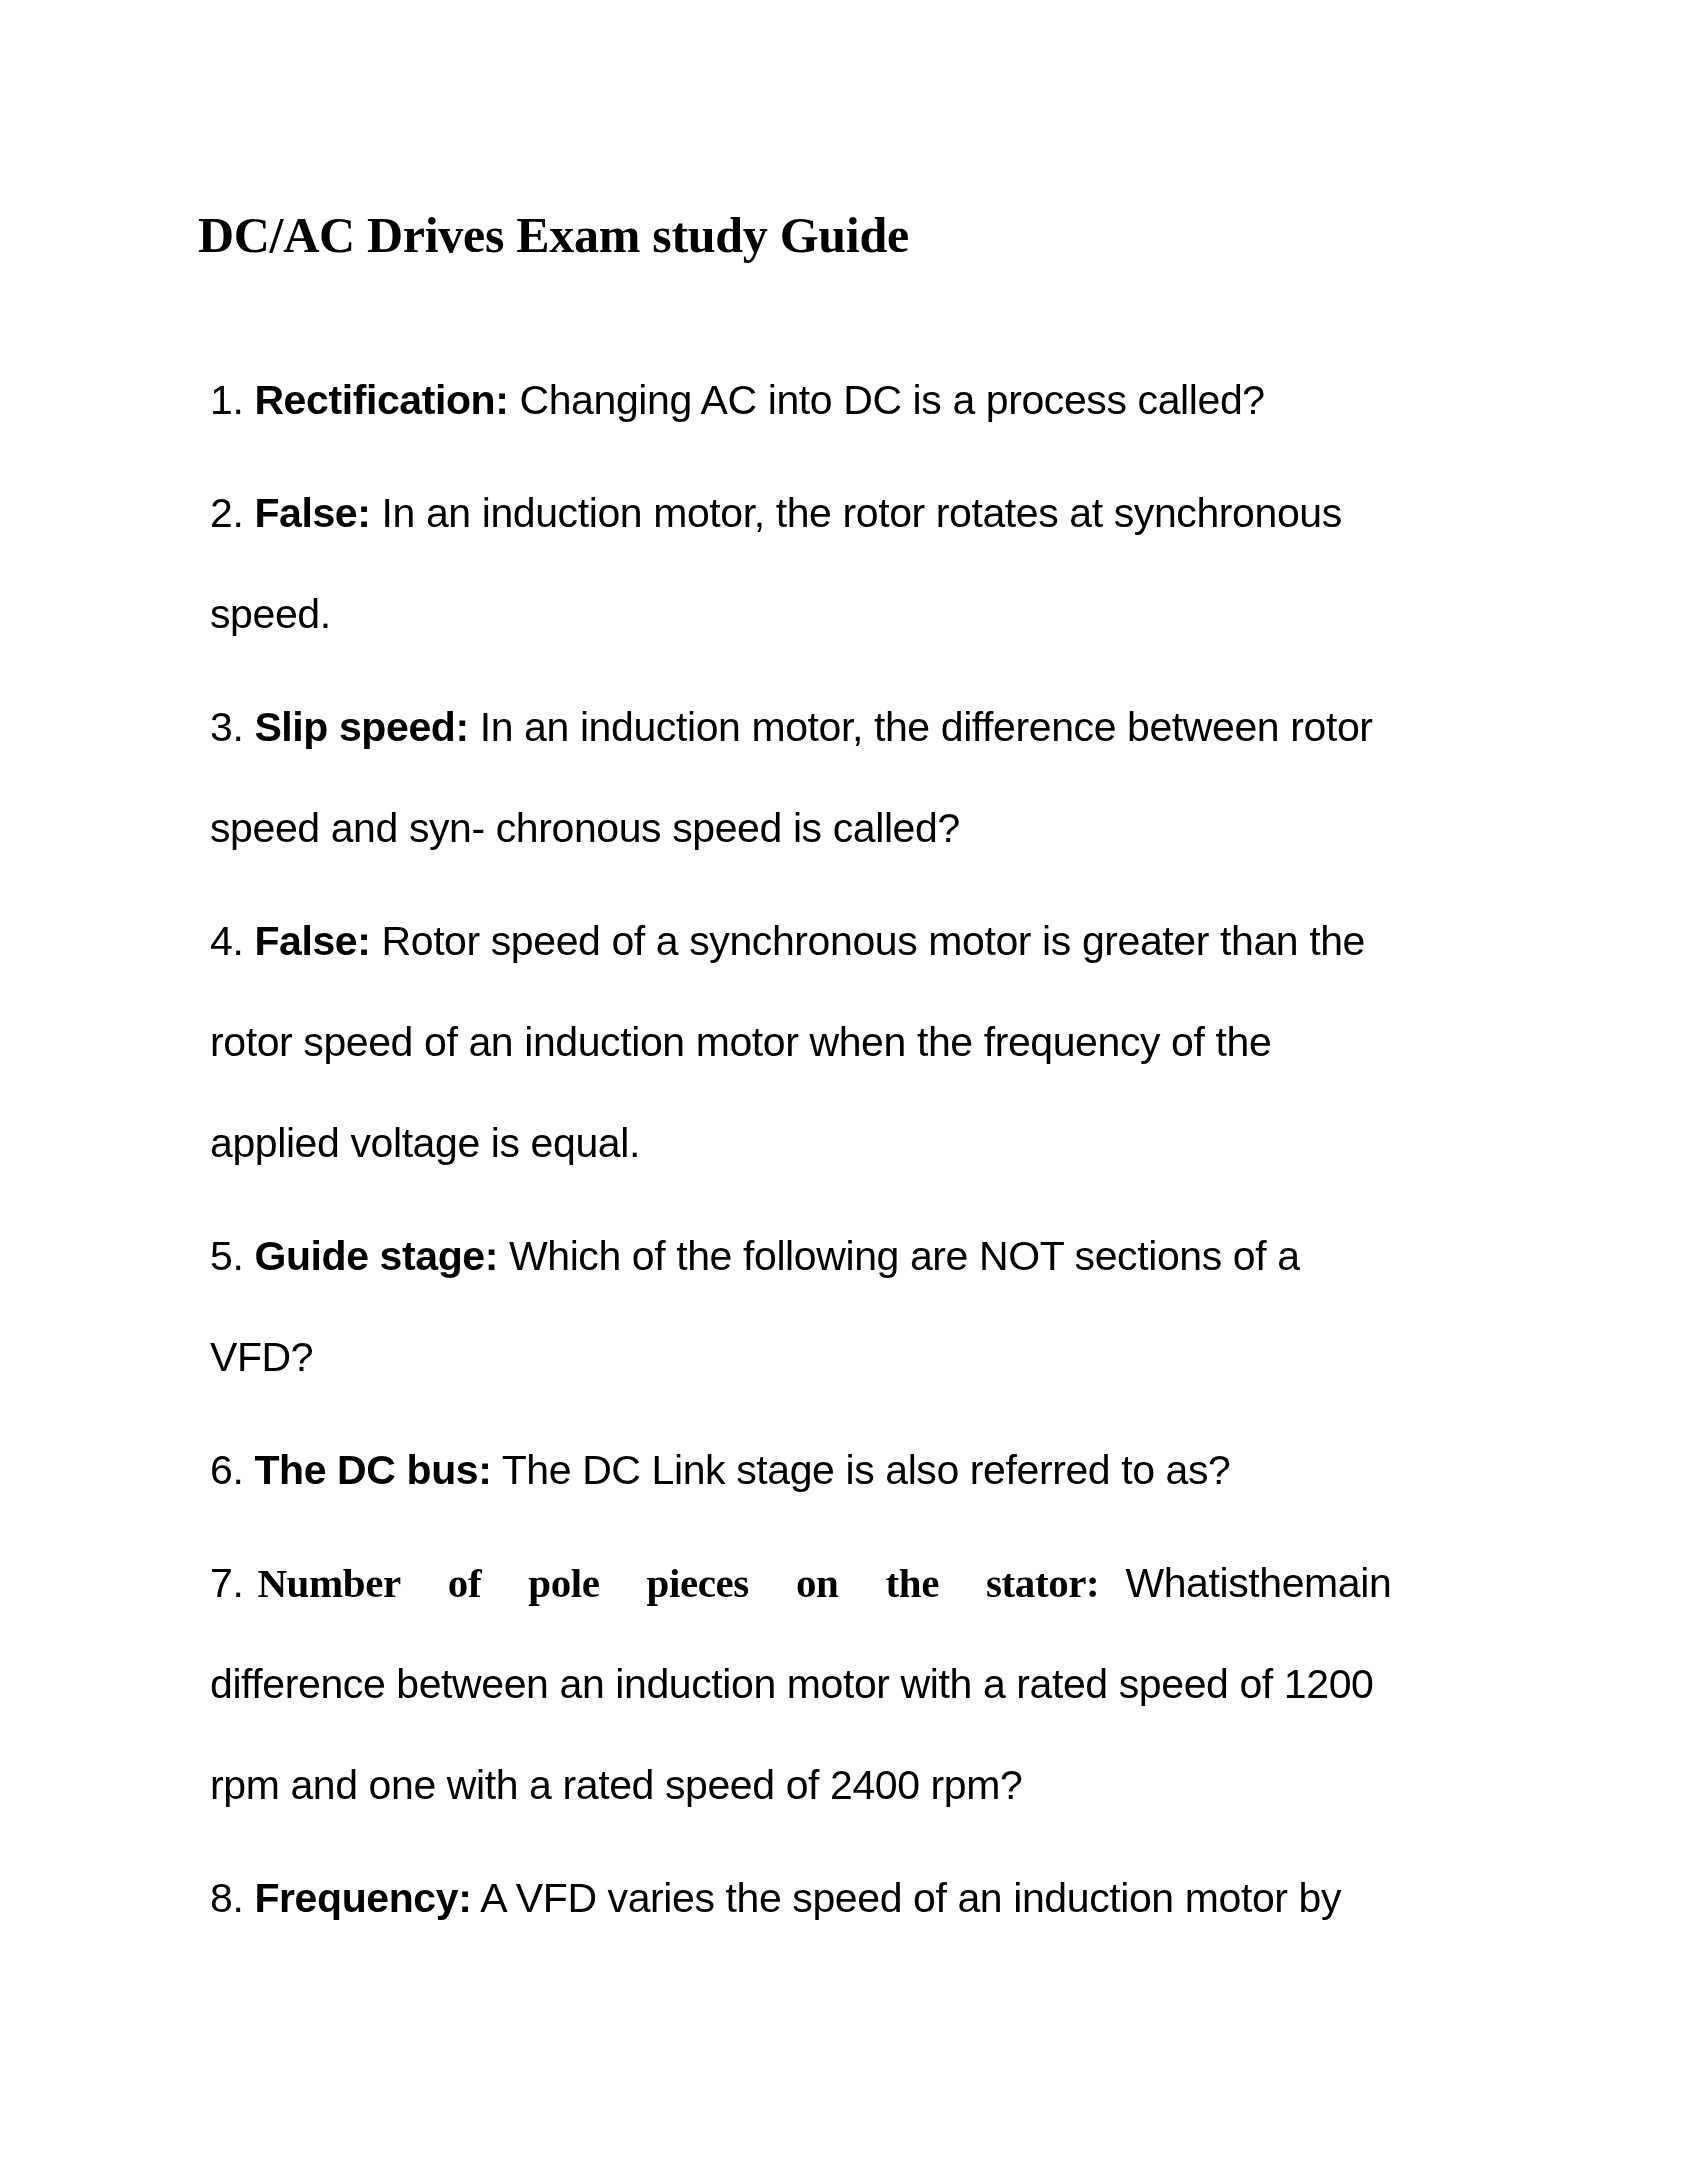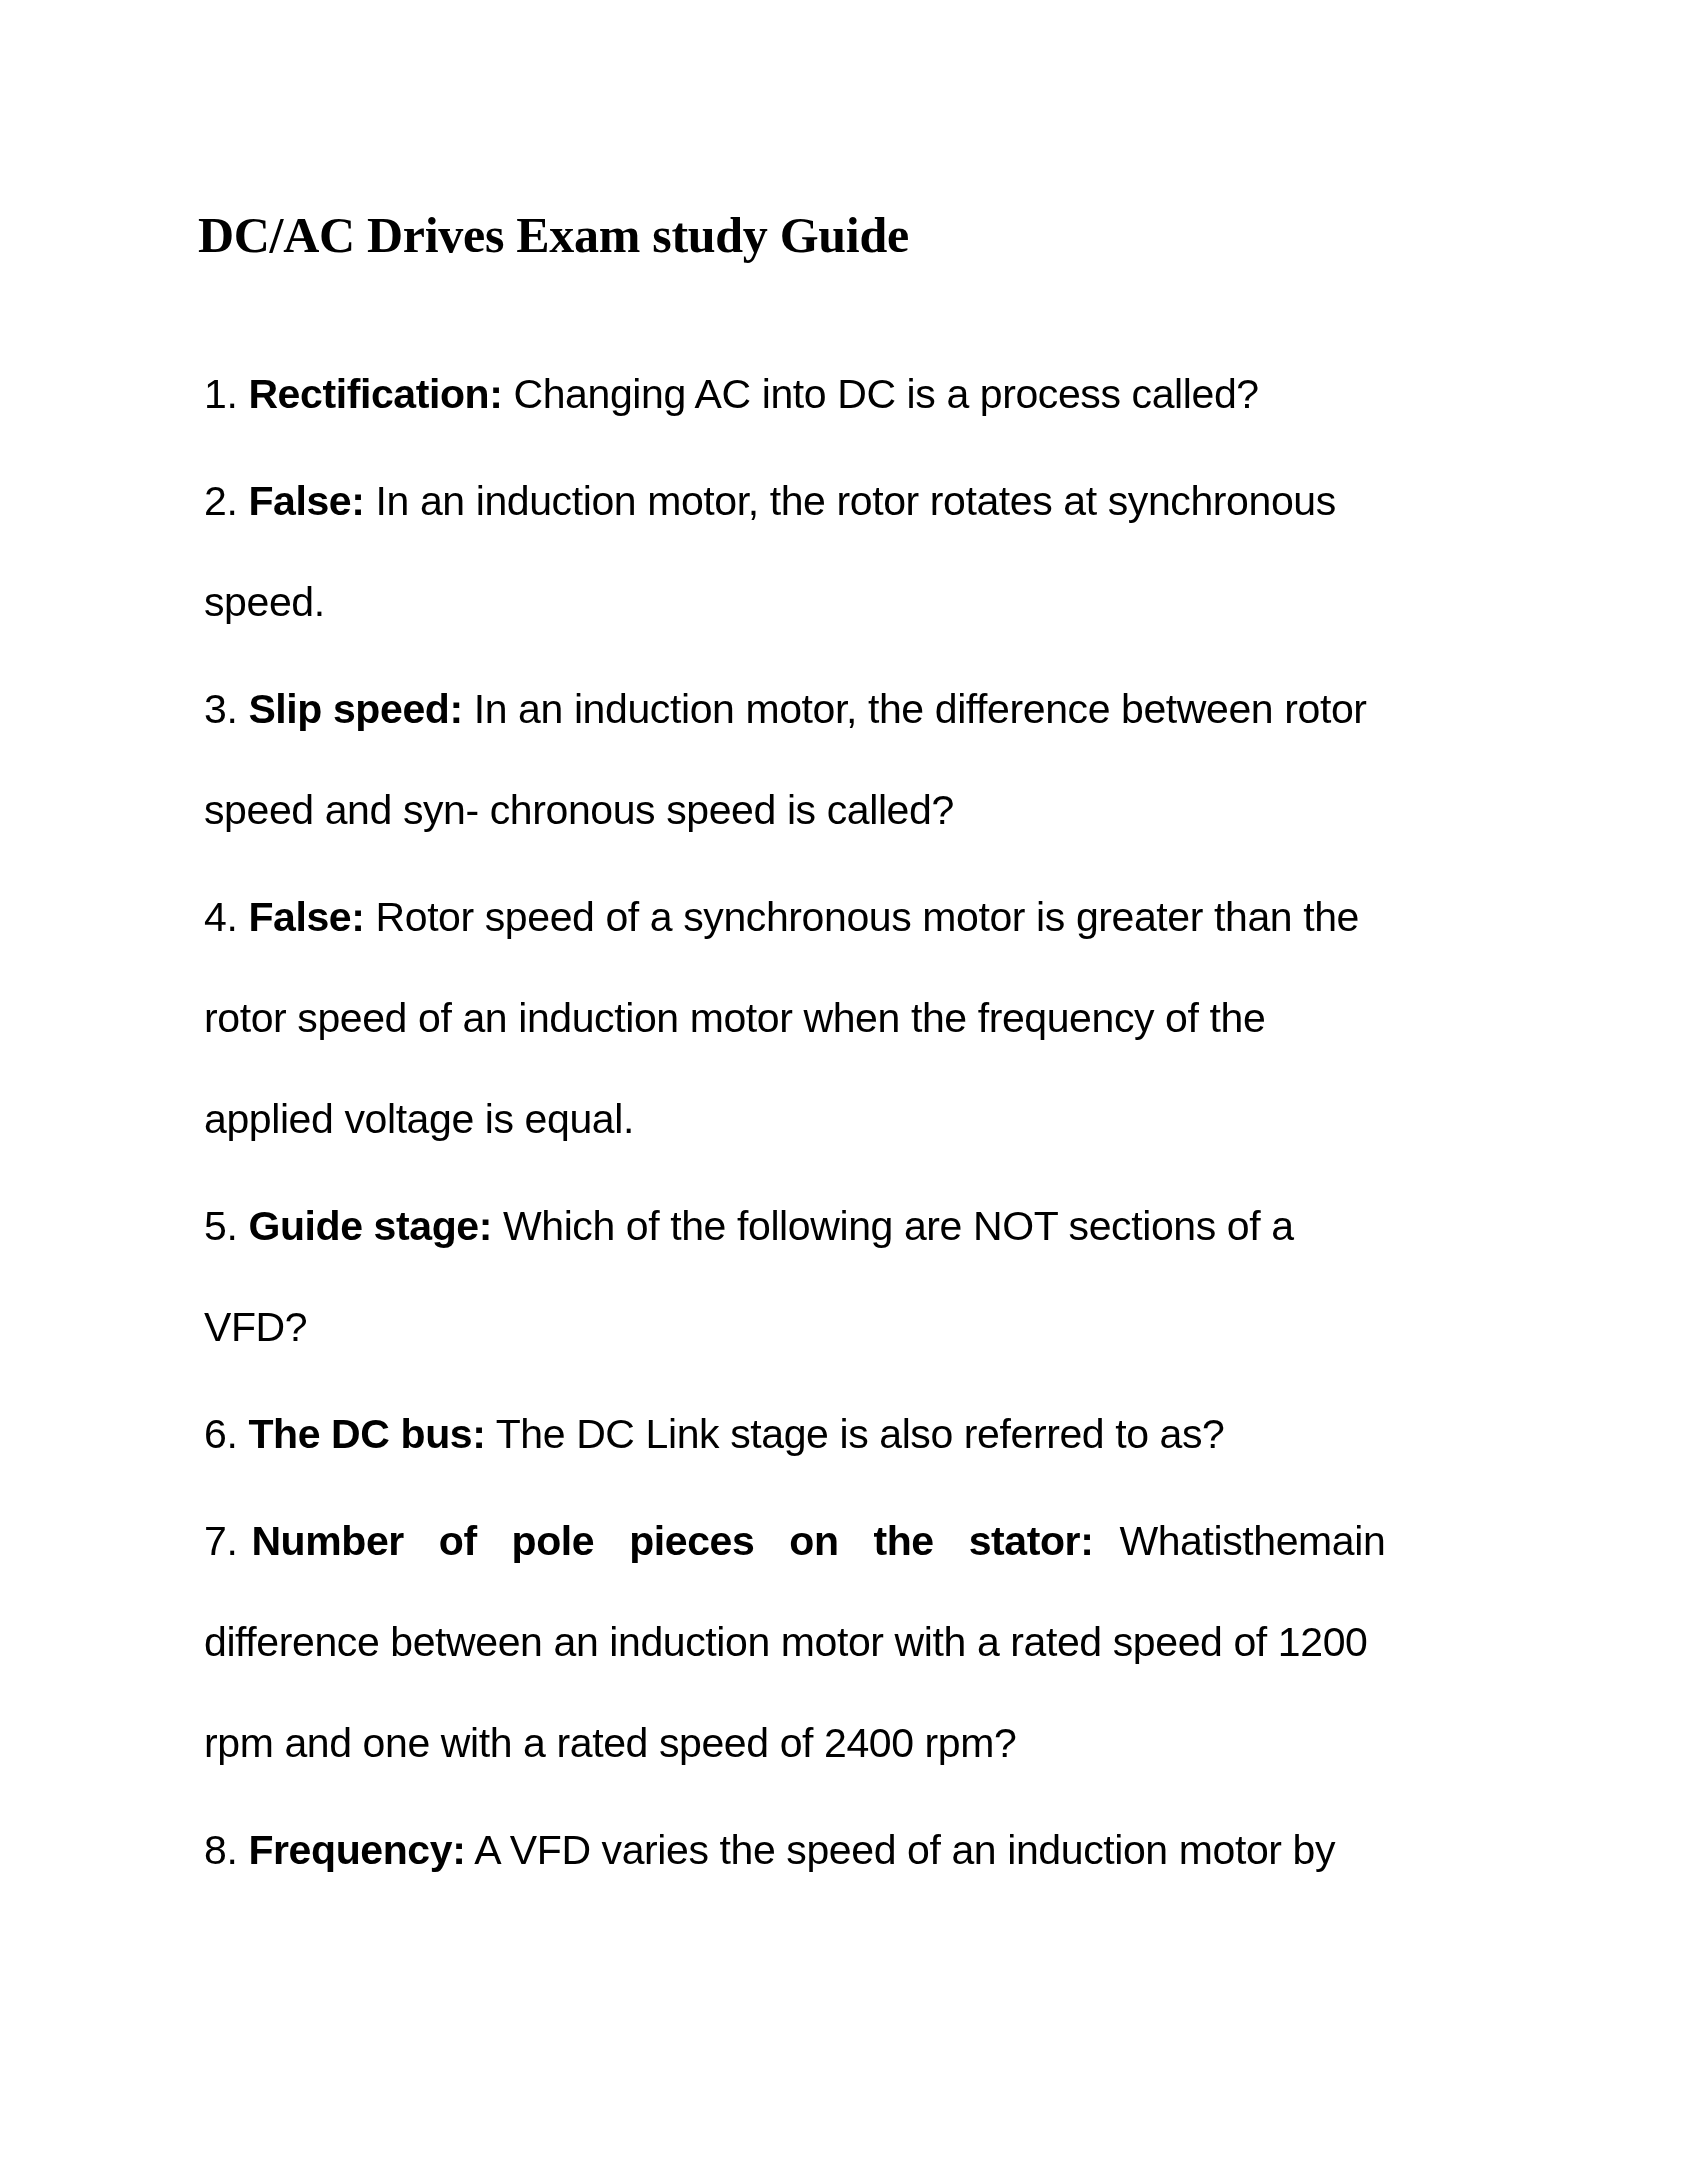--- a/index.html
+++ b/index.html
@@ -36,21 +36,21 @@
       position: absolute;
       left: 0;
       top: 338px;
       width: 1287px;
       font-family: "Liberation Sans", "DejaVu Sans", sans-serif;
       font-size: 41px;
       line-height: 101px;
       letter-spacing: -0.4px;
     }
     .item {
-      margin: 6px;
+      margin: 12px;
       padding: 0;
     }
     .item .num { font-weight: normal; }
     .item .term { font-weight: bold; }
     .line { display: block; white-space: nowrap; }
   </style>
 </head>
 <body>
 
 <div class="page">
@@ -83,21 +83,21 @@
       <span class="line">VFD?</span>
     </div>
 
     <div class="item">
       <span class="line"><span class="num">6.</span> <span class="term">The DC bus:</span> <span>The DC Link stage is also referred to as?</span></span>
     </div>
 
     <div class="item">
       <span class="line" style="display:flex; justify-content:space-between; width:1277px;">
         <span>7.</span>
-        <span class="term" style="display:flex; justify-content:space-between; flex:0 0 auto; gap:0; width:842px; margin-left:14px;">
+        <span class="term" style="display:flex; justify-content:space-between; flex:0 0 auto; gap:0; width:842px; margin-left:14px;font-family:Liberation Serif, serif;">
           <span>Number</span>
           <span>of</span>
           <span>pole</span>
           <span>pieces</span>
           <span>on</span>
           <span>the</span>
           <span>stator:</span>
         </span>
         <span style="display:flex; justify-content:flex-start; flex:1 1 auto; margin-left:26px;">
           <span>What</span>

